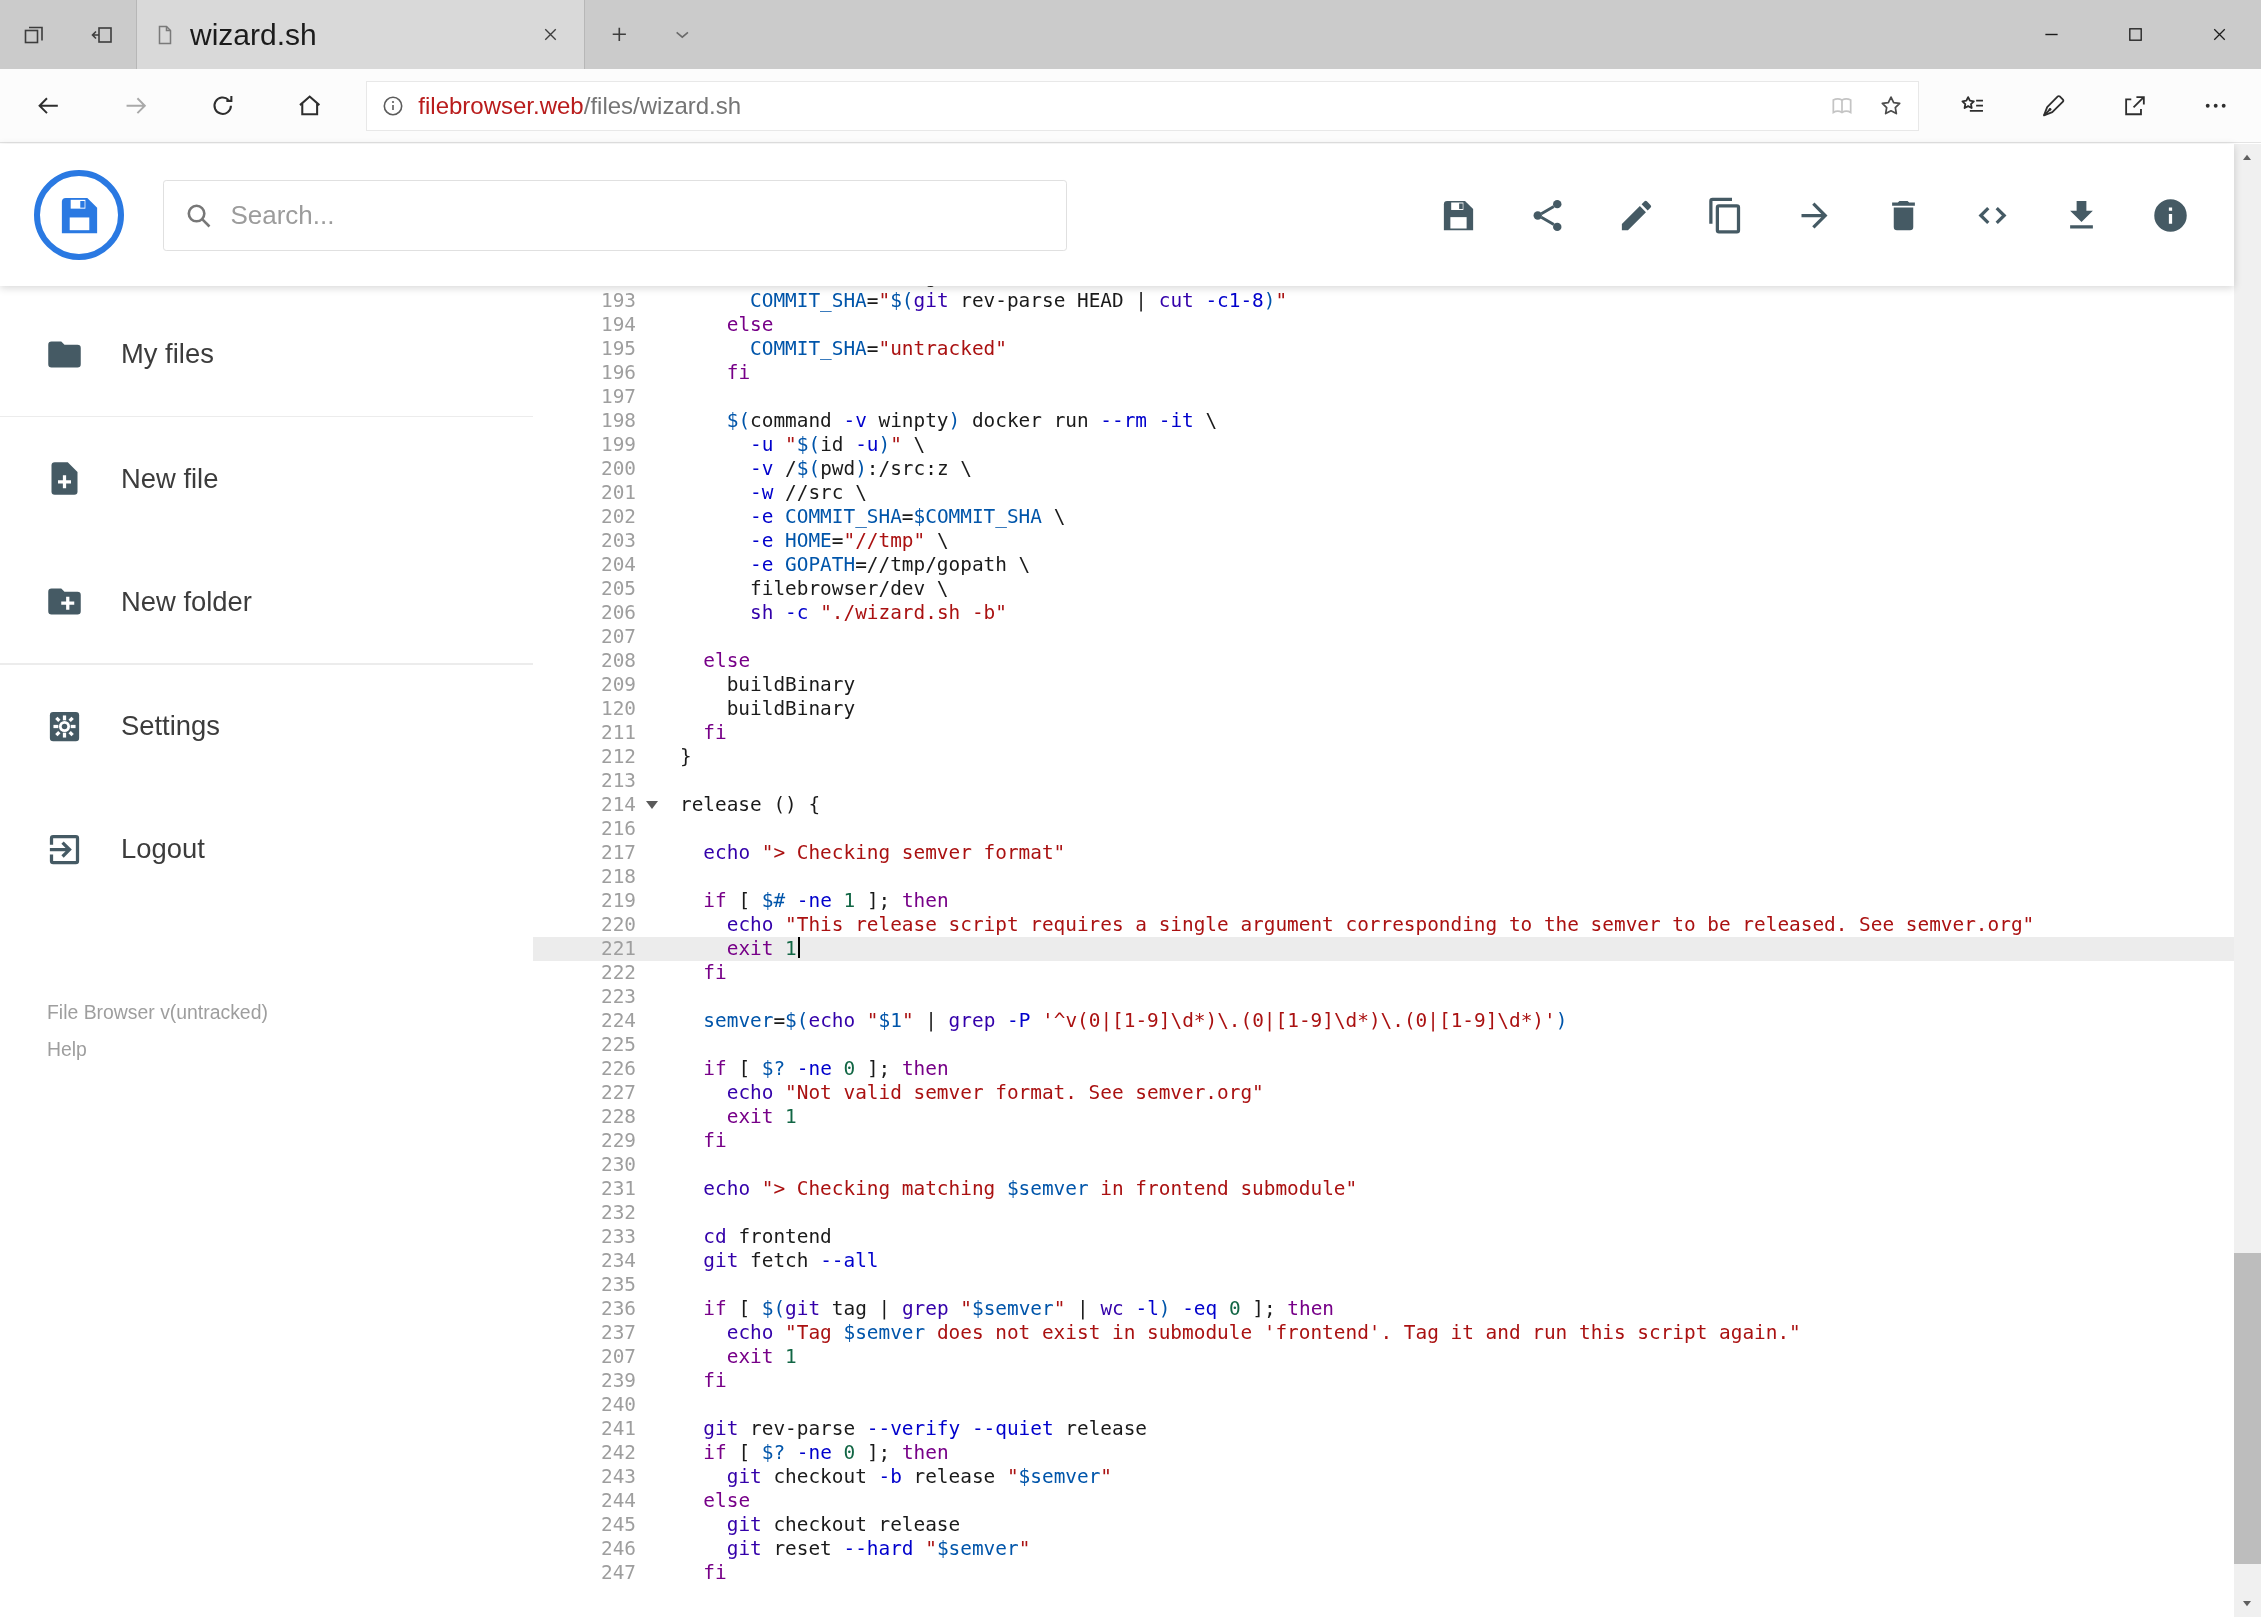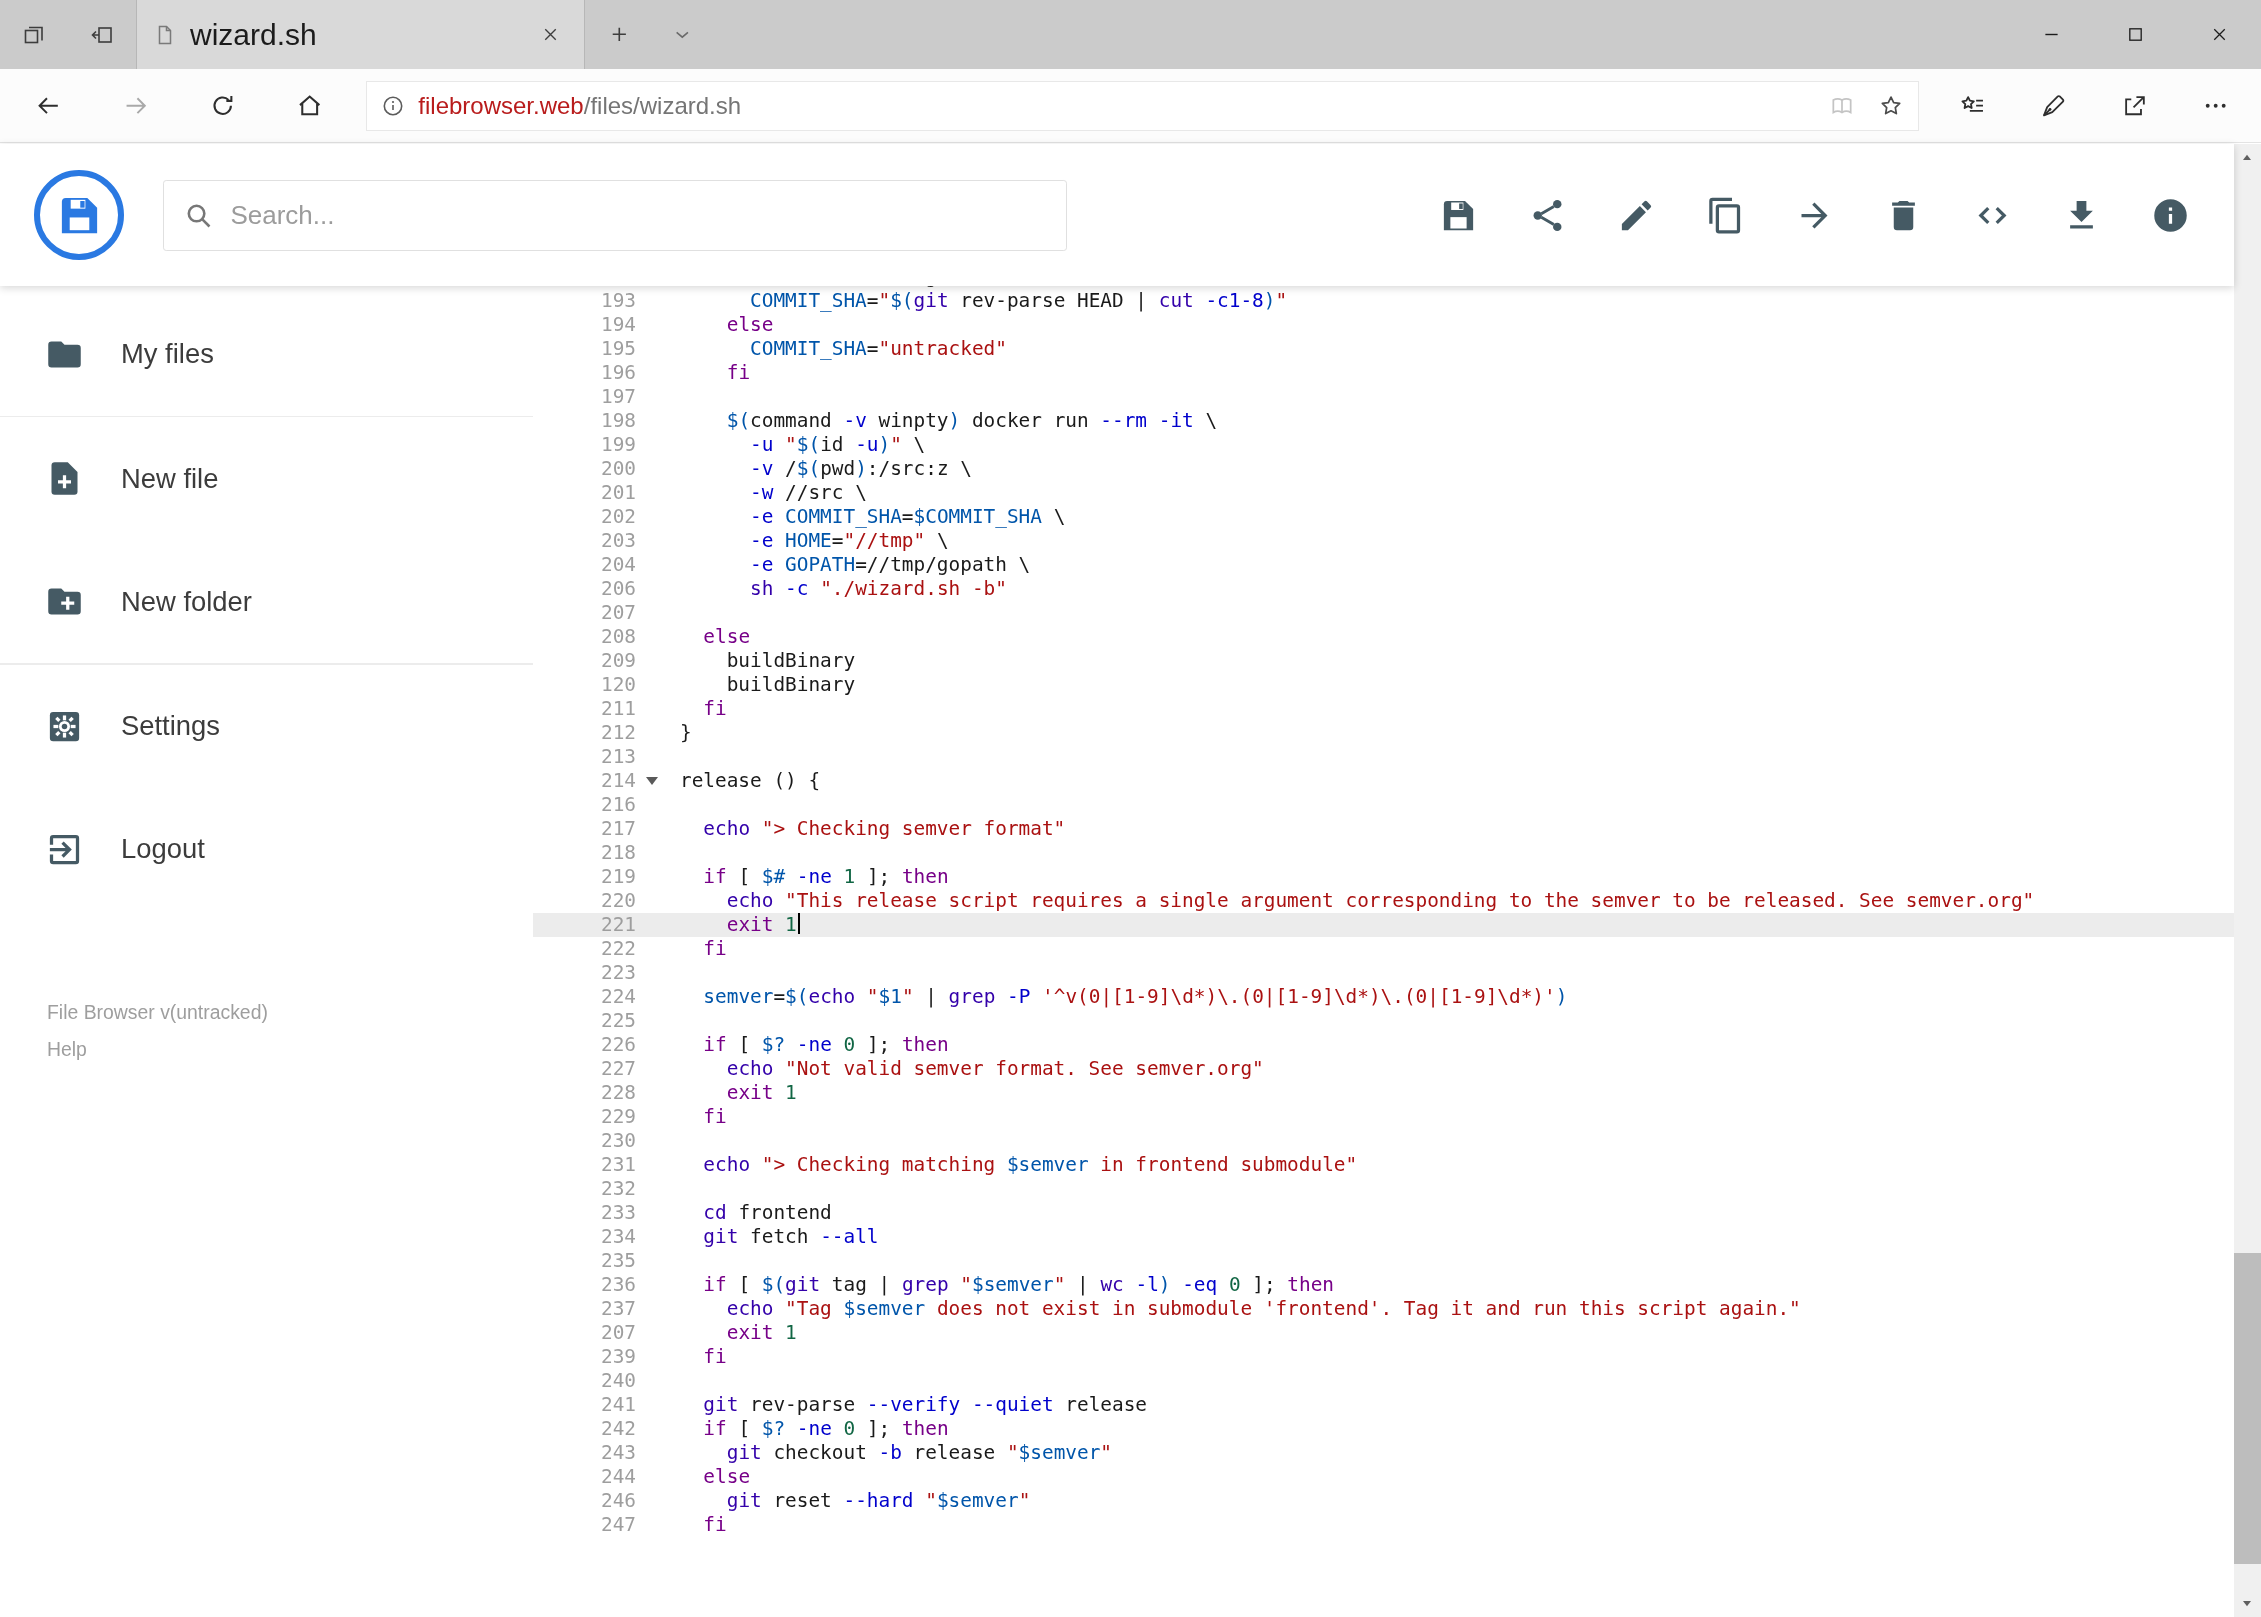--- a/index.html
+++ b/index.html
@@ -393,20 +393,21 @@
             <div class="row"><div class="gut"><span class="gnum">195</span><span class="gfold"></span></div><div class="codecell"><span style="color: rgb(26, 26, 26);">      </span><span style="color: rgb(0, 85, 170);">COMMIT_SHA</span><span style="color: rgb(26, 26, 26);">=</span><span style="color: rgb(170, 17, 17);">"untracked"</span></div></div>
             <div class="row"><div class="gut"><span class="gnum">196</span><span class="gfold"></span></div><div class="codecell"><span style="color: rgb(26, 26, 26);">    </span><span style="color: rgb(119, 0, 136);">fi</span></div></div>
             <div class="row"><div class="gut"><span class="gnum">197</span><span class="gfold"></span></div><div class="codecell"></div></div>
             <div class="row"><div class="gut"><span class="gnum">198</span><span class="gfold"></span></div><div class="codecell"><span style="color: rgb(26, 26, 26);">    </span><span style="color: rgb(0, 85, 170);">$(</span><span style="color: rgb(26, 26, 26);">command </span><span style="color: rgb(0, 0, 204);">-v</span><span style="color: rgb(26, 26, 26);"> winpty</span><span style="color: rgb(0, 85, 170);">)</span><span style="color: rgb(26, 26, 26);"> docker run </span><span style="color: rgb(0, 0, 204);">--rm</span><span style="color: rgb(26, 26, 26);"> </span><span style="color: rgb(0, 0, 204);">-it</span><span style="color: rgb(26, 26, 26);"> \</span></div></div>
             <div class="row"><div class="gut"><span class="gnum">199</span><span class="gfold"></span></div><div class="codecell"><span style="color: rgb(26, 26, 26);">      </span><span style="color: rgb(0, 0, 204);">-u</span><span style="color: rgb(26, 26, 26);"> </span><span style="color: rgb(170, 17, 17);">"</span><span style="color: rgb(0, 85, 170);">$(</span><span style="color: rgb(26, 26, 26);">id </span><span style="color: rgb(0, 0, 204);">-u</span><span style="color: rgb(0, 85, 170);">)</span><span style="color: rgb(170, 17, 17);">"</span><span style="color: rgb(26, 26, 26);"> \</span></div></div>
             <div class="row"><div class="gut"><span class="gnum">200</span><span class="gfold"></span></div><div class="codecell"><span style="color: rgb(26, 26, 26);">      </span><span style="color: rgb(0, 0, 204);">-v</span><span style="color: rgb(26, 26, 26);"> /</span><span style="color: rgb(0, 85, 170);">$(</span><span style="color: rgb(26, 26, 26);">pwd</span><span style="color: rgb(0, 85, 170);">)</span><span style="color: rgb(26, 26, 26);">:/src:z \</span></div></div>
             <div class="row"><div class="gut"><span class="gnum">201</span><span class="gfold"></span></div><div class="codecell"><span style="color: rgb(26, 26, 26);">      </span><span style="color: rgb(0, 0, 204);">-w</span><span style="color: rgb(26, 26, 26);"> //src \</span></div></div>
             <div class="row"><div class="gut"><span class="gnum">202</span><span class="gfold"></span></div><div class="codecell"><span style="color: rgb(26, 26, 26);">      </span><span style="color: rgb(0, 0, 204);">-e</span><span style="color: rgb(26, 26, 26);"> </span><span style="color: rgb(0, 85, 170);">COMMIT_SHA</span><span style="color: rgb(26, 26, 26);">=</span><span style="color: rgb(0, 85, 170);">$COMMIT_SHA</span><span style="color: rgb(26, 26, 26);"> \</span></div></div>
             <div class="row"><div class="gut"><span class="gnum">203</span><span class="gfold"></span></div><div class="codecell"><span style="color: rgb(26, 26, 26);">      </span><span style="color: rgb(0, 0, 204);">-e</span><span style="color: rgb(26, 26, 26);"> </span><span style="color: rgb(0, 85, 170);">HOME</span><span style="color: rgb(26, 26, 26);">=</span><span style="color: rgb(170, 17, 17);">"//tmp"</span><span style="color: rgb(26, 26, 26);"> \</span></div></div>
             <div class="row"><div class="gut"><span class="gnum">204</span><span class="gfold"></span></div><div class="codecell"><span style="color: rgb(26, 26, 26);">      </span><span style="color: rgb(0, 0, 204);">-e</span><span style="color: rgb(26, 26, 26);"> </span><span style="color: rgb(0, 85, 170);">GOPATH</span><span style="color: rgb(26, 26, 26);">=//tmp/gopath \</span></div></div>
+            <div class="row"><div class="gut"><span class="gnum">205</span><span class="gfold"></span></div><div class="codecell"><span style="color: rgb(26, 26, 26);">      filebrowser/dev \</span></div></div>
             <div class="row"><div class="gut"><span class="gnum">206</span><span class="gfold"></span></div><div class="codecell"><span style="color: rgb(26, 26, 26);">      </span><span style="color: rgb(51, 0, 170);">sh</span><span style="color: rgb(26, 26, 26);"> </span><span style="color: rgb(0, 0, 204);">-c</span><span style="color: rgb(26, 26, 26);"> </span><span style="color: rgb(170, 17, 17);">"./wizard.sh -b"</span></div></div>
             <div class="row"><div class="gut"><span class="gnum">207</span><span class="gfold"></span></div><div class="codecell"></div></div>
             <div class="row"><div class="gut"><span class="gnum">208</span><span class="gfold"></span></div><div class="codecell"><span style="color: rgb(26, 26, 26);">  </span><span style="color: rgb(119, 0, 136);">else</span></div></div>
             <div class="row"><div class="gut"><span class="gnum">209</span><span class="gfold"></span></div><div class="codecell"><span style="color: rgb(26, 26, 26);">    buildBinary</span></div></div>
             <div class="row"><div class="gut"><span class="gnum">120</span><span class="gfold"></span></div><div class="codecell"><span style="color: rgb(26, 26, 26);">    buildBinary</span></div></div>
             <div class="row"><div class="gut"><span class="gnum">211</span><span class="gfold"></span></div><div class="codecell"><span style="color: rgb(26, 26, 26);">  </span><span style="color: rgb(119, 0, 136);">fi</span></div></div>
             <div class="row"><div class="gut"><span class="gnum">212</span><span class="gfold"></span></div><div class="codecell"><span style="color: rgb(26, 26, 26);">}</span></div></div>
             <div class="row"><div class="gut"><span class="gnum">213</span><span class="gfold"></span></div><div class="codecell"></div></div>
             <div class="row"><div class="gut"><span class="gnum">214</span><span class="gfold"><span class="fold-arrow"></span></span></div><div class="codecell"><span style="color: rgb(26, 26, 26);">release () {</span></div></div>
             <div class="row"><div class="gut"><span class="gnum">216</span><span class="gfold"></span></div><div class="codecell"></div></div>
@@ -431,20 +432,21 @@
             <div class="row"><div class="gut"><span class="gnum">235</span><span class="gfold"></span></div><div class="codecell"></div></div>
             <div class="row"><div class="gut"><span class="gnum">236</span><span class="gfold"></span></div><div class="codecell"><span style="color: rgb(26, 26, 26);">  </span><span style="color: rgb(119, 0, 136);">if</span><span style="color: rgb(26, 26, 26);"> [ </span><span style="color: rgb(0, 85, 170);">$(</span><span style="color: rgb(51, 0, 170);">git</span><span style="color: rgb(26, 26, 26);"> tag | </span><span style="color: rgb(51, 0, 170);">grep</span><span style="color: rgb(26, 26, 26);"> </span><span style="color: rgb(170, 17, 17);">"</span><span style="color: rgb(0, 85, 170);">$semver</span><span style="color: rgb(170, 17, 17);">"</span><span style="color: rgb(26, 26, 26);"> | </span><span style="color: rgb(51, 0, 170);">wc</span><span style="color: rgb(26, 26, 26);"> </span><span style="color: rgb(0, 0, 204);">-l</span><span style="color: rgb(0, 85, 170);">)</span><span style="color: rgb(26, 26, 26);"> </span><span style="color: rgb(0, 0, 204);">-eq</span><span style="color: rgb(26, 26, 26);"> </span><span style="color: rgb(17, 102, 68);">0</span><span style="color: rgb(26, 26, 26);"> ]; </span><span style="color: rgb(119, 0, 136);">then</span></div></div>
             <div class="row"><div class="gut"><span class="gnum">237</span><span class="gfold"></span></div><div class="codecell"><span style="color: rgb(26, 26, 26);">    </span><span style="color: rgb(51, 0, 170);">echo</span><span style="color: rgb(26, 26, 26);"> </span><span style="color: rgb(170, 17, 17);">"Tag </span><span style="color: rgb(0, 85, 170);">$semver</span><span style="color: rgb(170, 17, 17);"> does not exist in submodule 'frontend'. Tag it and run this script again."</span></div></div>
             <div class="row"><div class="gut"><span class="gnum">207</span><span class="gfold"></span></div><div class="codecell"><span style="color: rgb(26, 26, 26);">    </span><span style="color: rgb(119, 0, 136);">exit</span><span style="color: rgb(26, 26, 26);"> </span><span style="color: rgb(17, 102, 68);">1</span></div></div>
             <div class="row"><div class="gut"><span class="gnum">239</span><span class="gfold"></span></div><div class="codecell"><span style="color: rgb(26, 26, 26);">  </span><span style="color: rgb(119, 0, 136);">fi</span></div></div>
             <div class="row"><div class="gut"><span class="gnum">240</span><span class="gfold"></span></div><div class="codecell"></div></div>
             <div class="row"><div class="gut"><span class="gnum">241</span><span class="gfold"></span></div><div class="codecell"><span style="color: rgb(26, 26, 26);">  </span><span style="color: rgb(51, 0, 170);">git</span><span style="color: rgb(26, 26, 26);"> rev-parse </span><span style="color: rgb(0, 0, 204);">--verify</span><span style="color: rgb(26, 26, 26);"> </span><span style="color: rgb(0, 0, 204);">--quiet</span><span style="color: rgb(26, 26, 26);"> release</span></div></div>
             <div class="row"><div class="gut"><span class="gnum">242</span><span class="gfold"></span></div><div class="codecell"><span style="color: rgb(26, 26, 26);">  </span><span style="color: rgb(119, 0, 136);">if</span><span style="color: rgb(26, 26, 26);"> [ </span><span style="color: rgb(0, 85, 170);">$?</span><span style="color: rgb(26, 26, 26);"> </span><span style="color: rgb(0, 0, 204);">-ne</span><span style="color: rgb(26, 26, 26);"> </span><span style="color: rgb(17, 102, 68);">0</span><span style="color: rgb(26, 26, 26);"> ]; </span><span style="color: rgb(119, 0, 136);">then</span></div></div>
             <div class="row"><div class="gut"><span class="gnum">243</span><span class="gfold"></span></div><div class="codecell"><span style="color: rgb(26, 26, 26);">    </span><span style="color: rgb(51, 0, 170);">git</span><span style="color: rgb(26, 26, 26);"> checkout </span><span style="color: rgb(0, 0, 204);">-b</span><span style="color: rgb(26, 26, 26);"> release </span><span style="color: rgb(170, 17, 17);">"</span><span style="color: rgb(0, 85, 170);">$semver</span><span style="color: rgb(170, 17, 17);">"</span></div></div>
             <div class="row"><div class="gut"><span class="gnum">244</span><span class="gfold"></span></div><div class="codecell"><span style="color: rgb(26, 26, 26);">  </span><span style="color: rgb(119, 0, 136);">else</span></div></div>
+            <div class="row"><div class="gut"><span class="gnum">245</span><span class="gfold"></span></div><div class="codecell"><span style="color: rgb(26, 26, 26);">    </span><span style="color: rgb(51, 0, 170);">git</span><span style="color: rgb(26, 26, 26);"> checkout release</span></div></div>
             <div class="row"><div class="gut"><span class="gnum">246</span><span class="gfold"></span></div><div class="codecell"><span style="color: rgb(26, 26, 26);">    </span><span style="color: rgb(51, 0, 170);">git</span><span style="color: rgb(26, 26, 26);"> reset </span><span style="color: rgb(0, 0, 204);">--hard</span><span style="color: rgb(26, 26, 26);"> </span><span style="color: rgb(170, 17, 17);">"</span><span style="color: rgb(0, 85, 170);">$semver</span><span style="color: rgb(170, 17, 17);">"</span></div></div>
             <div class="row"><div class="gut"><span class="gnum">247</span><span class="gfold"></span></div><div class="codecell"><span style="color: rgb(26, 26, 26);">  </span><span style="color: rgb(119, 0, 136);">fi</span></div></div>
           </div>
       </div>
     </div>
   </div>
 
   <div class="scrollbar">
     <div class="sb-btn sb-up">
       <span class="icon">

